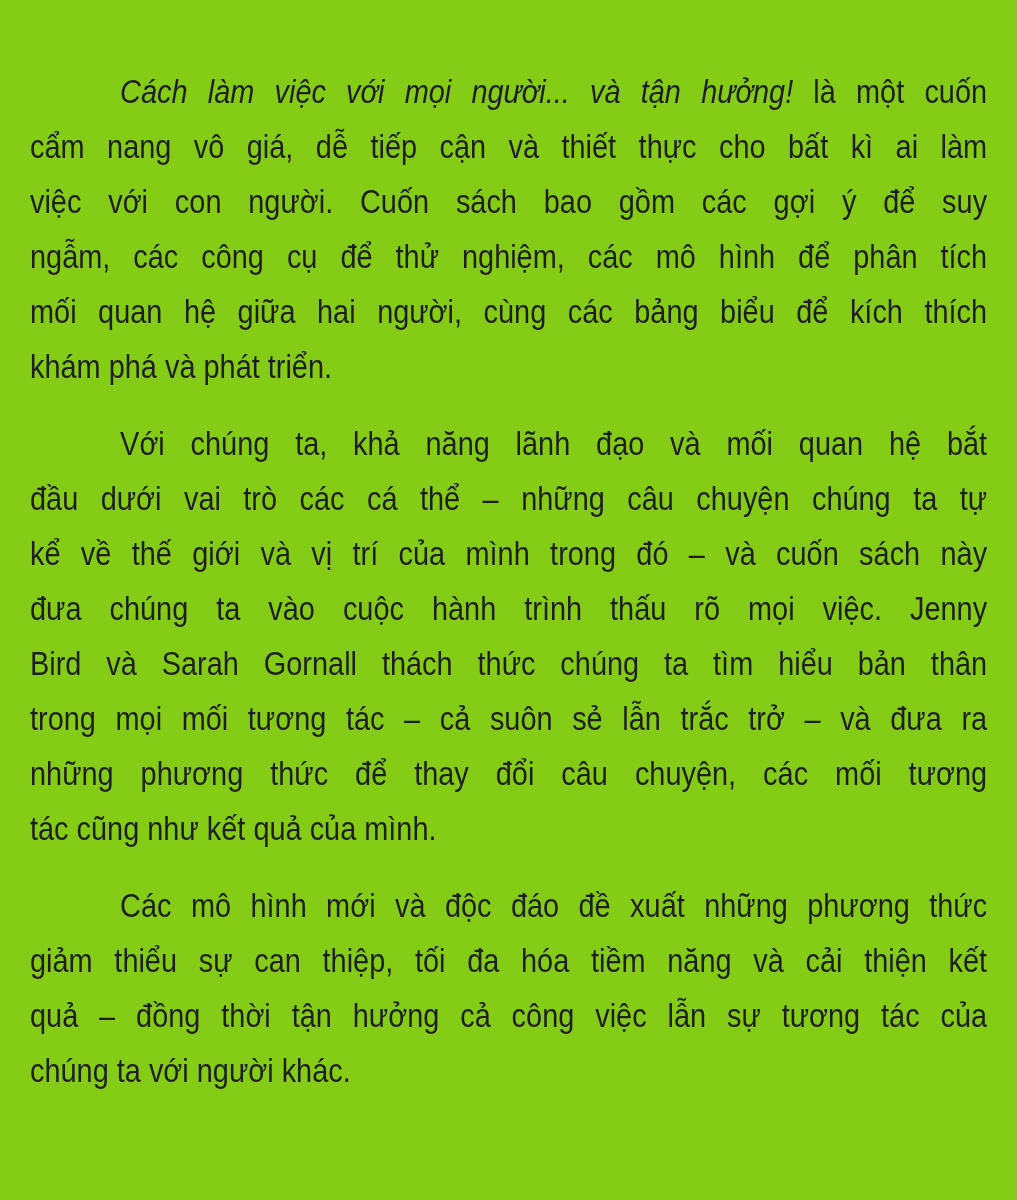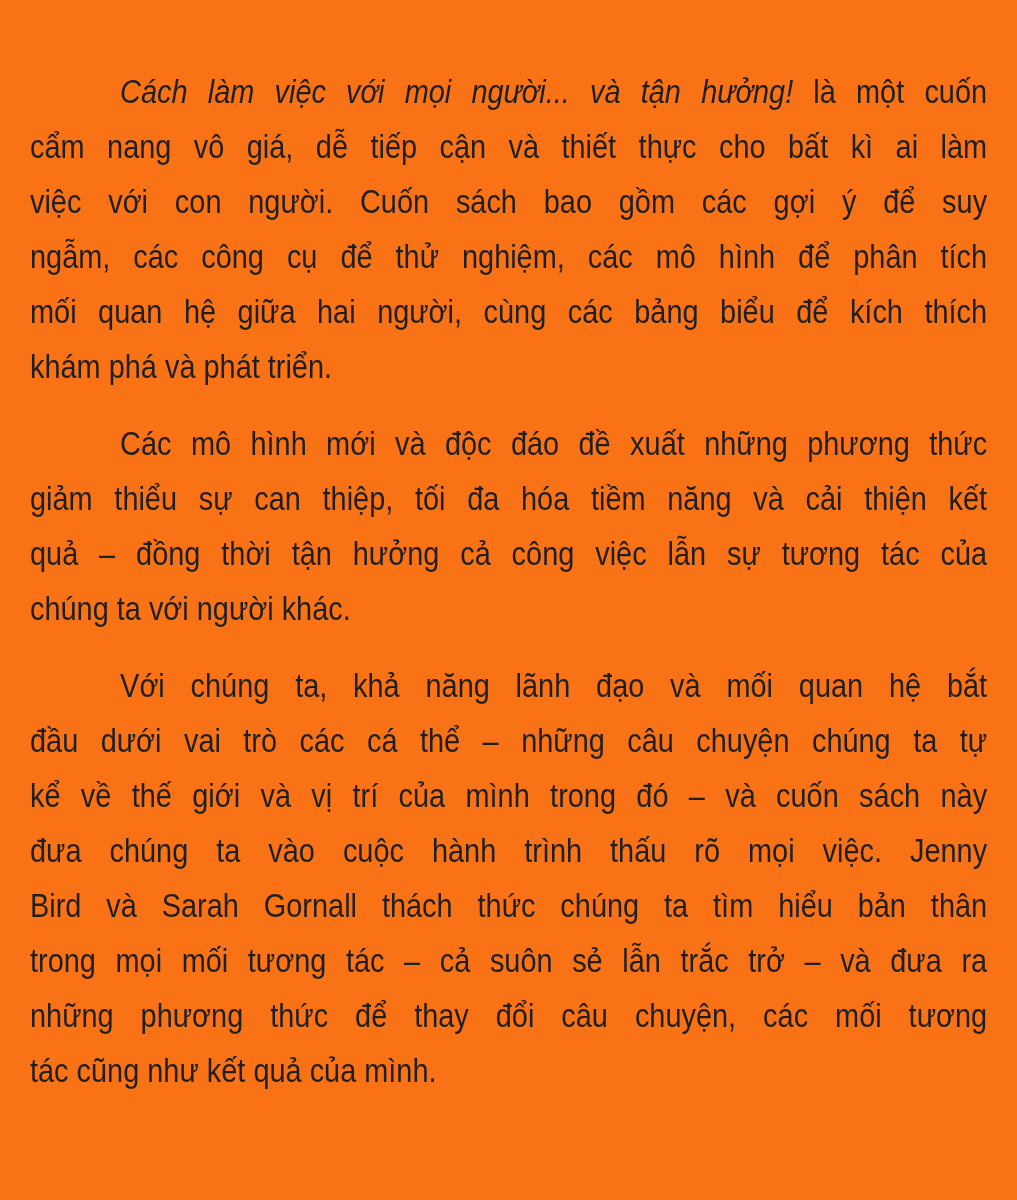--- a/index.html
+++ b/index.html
@@ -8,21 +8,21 @@
     background: #ffffff;
     width: 1017px;
     height: 1200px;
     overflow: hidden;
   }
   .page {
     box-sizing: border-box;
     width: 1017px;
     height: 1200px;
     padding: 64px 30px 0 30px;
-    background: #f97316;
+    background: #84cc16;
     font-family: "Liberation Sans", "DejaVu Sans", sans-serif;
     color: #1f1f1f;
   }
   .text-column {
     width: 957px;
   }
   .paragraph { margin: 0; }
   .paragraph + .paragraph { margin-top: 22px; }
   .text-line {
     width: 1126px;               
@@ -53,29 +53,29 @@
   <div class="text-column" id="text-column">
       <div class="paragraph">
         <div class="text-line indented"><span class="seg-italic">Cách làm việc với mọi người... và tận hưởng!</span><span class="seg-normal"> là một cuốn</span></div>
         <div class="text-line"><span class="seg-normal">cẩm nang vô giá, dễ tiếp cận và thiết thực cho bất kì ai làm</span></div>
         <div class="text-line"><span class="seg-normal">việc với con người. Cuốn sách bao gồm các gợi ý để suy</span></div>
         <div class="text-line"><span class="seg-normal">ngẫm, các công cụ để thử nghiệm, các mô hình để phân tích</span></div>
         <div class="text-line"><span class="seg-normal">mối quan hệ giữa hai người, cùng các bảng biểu để kích thích</span></div>
         <div class="text-line last-line"><span class="seg-normal">khám phá và phát triển.</span></div>
       </div>
       <div class="paragraph">
-        <div class="text-line indented"><span class="seg-normal">Các mô hình mới và độc đáo đề xuất những phương thức</span></div>
-        <div class="text-line"><span class="seg-normal">giảm thiểu sự can thiệp, tối đa hóa tiềm năng và cải thiện kết</span></div>
-        <div class="text-line"><span class="seg-normal">quả – đồng thời tận hưởng cả công việc lẫn sự tương tác của</span></div>
-        <div class="text-line last-line"><span class="seg-normal">chúng ta với người khác.</span></div>
-      </div>
-      <div class="paragraph">
         <div class="text-line indented"><span class="seg-normal">Với chúng ta, khả năng lãnh đạo và mối quan hệ bắt</span></div>
         <div class="text-line"><span class="seg-normal">đầu dưới vai trò các cá thể – những câu chuyện chúng ta tự</span></div>
         <div class="text-line"><span class="seg-normal">kể về thế giới và vị trí của mình trong đó – và cuốn sách này</span></div>
         <div class="text-line"><span class="seg-normal">đưa chúng ta vào cuộc hành trình thấu rõ mọi việc. Jenny</span></div>
         <div class="text-line"><span class="seg-normal">Bird và Sarah Gornall thách thức chúng ta tìm hiểu bản thân</span></div>
         <div class="text-line"><span class="seg-normal">trong mọi mối tương tác – cả suôn sẻ lẫn trắc trở – và đưa ra</span></div>
         <div class="text-line"><span class="seg-normal">những phương thức để thay đổi câu chuyện, các mối tương</span></div>
         <div class="text-line last-line"><span class="seg-normal">tác cũng như kết quả của mình.</span></div>
       </div>
+      <div class="paragraph">
+        <div class="text-line indented"><span class="seg-normal">Các mô hình mới và độc đáo đề xuất những phương thức</span></div>
+        <div class="text-line"><span class="seg-normal">giảm thiểu sự can thiệp, tối đa hóa tiềm năng và cải thiện kết</span></div>
+        <div class="text-line"><span class="seg-normal">quả – đồng thời tận hưởng cả công việc lẫn sự tương tác của</span></div>
+        <div class="text-line last-line"><span class="seg-normal">chúng ta với người khác.</span></div>
+      </div>
     </div>
 </main>
 
 </body></html>

